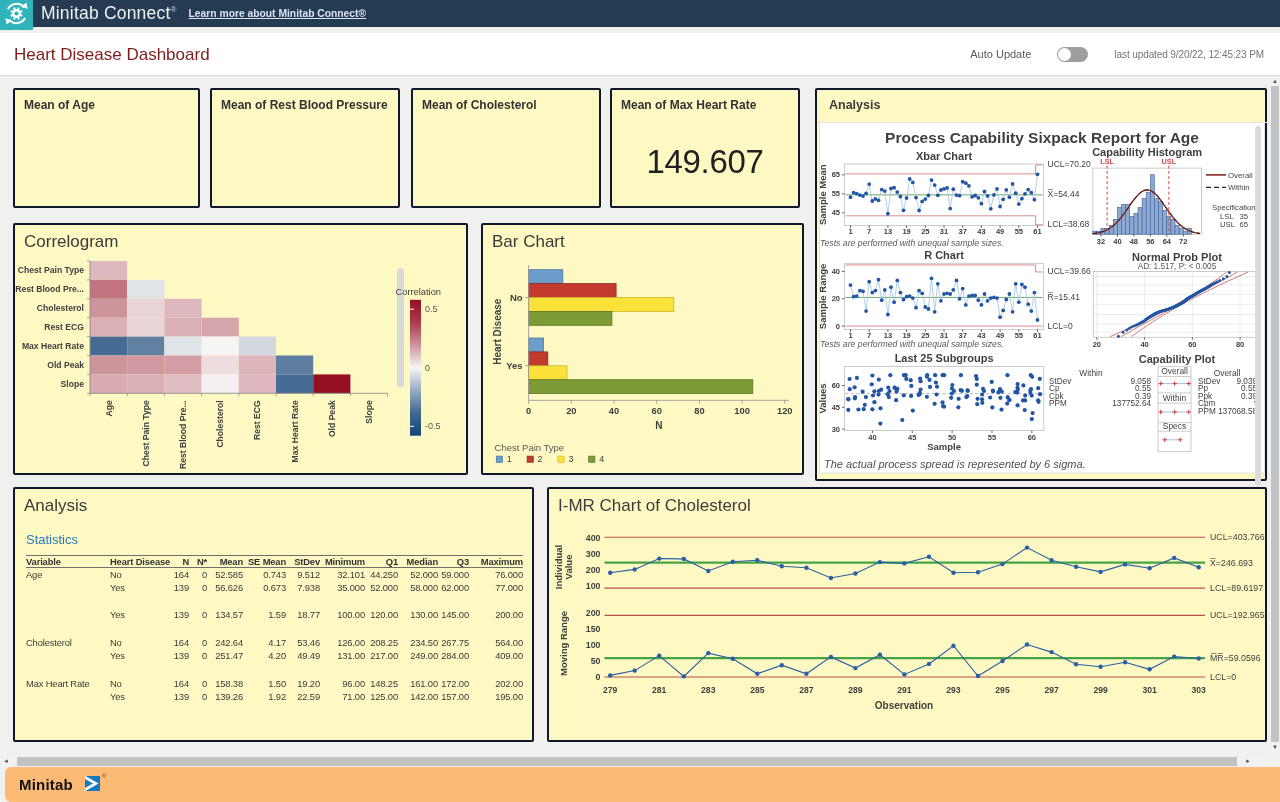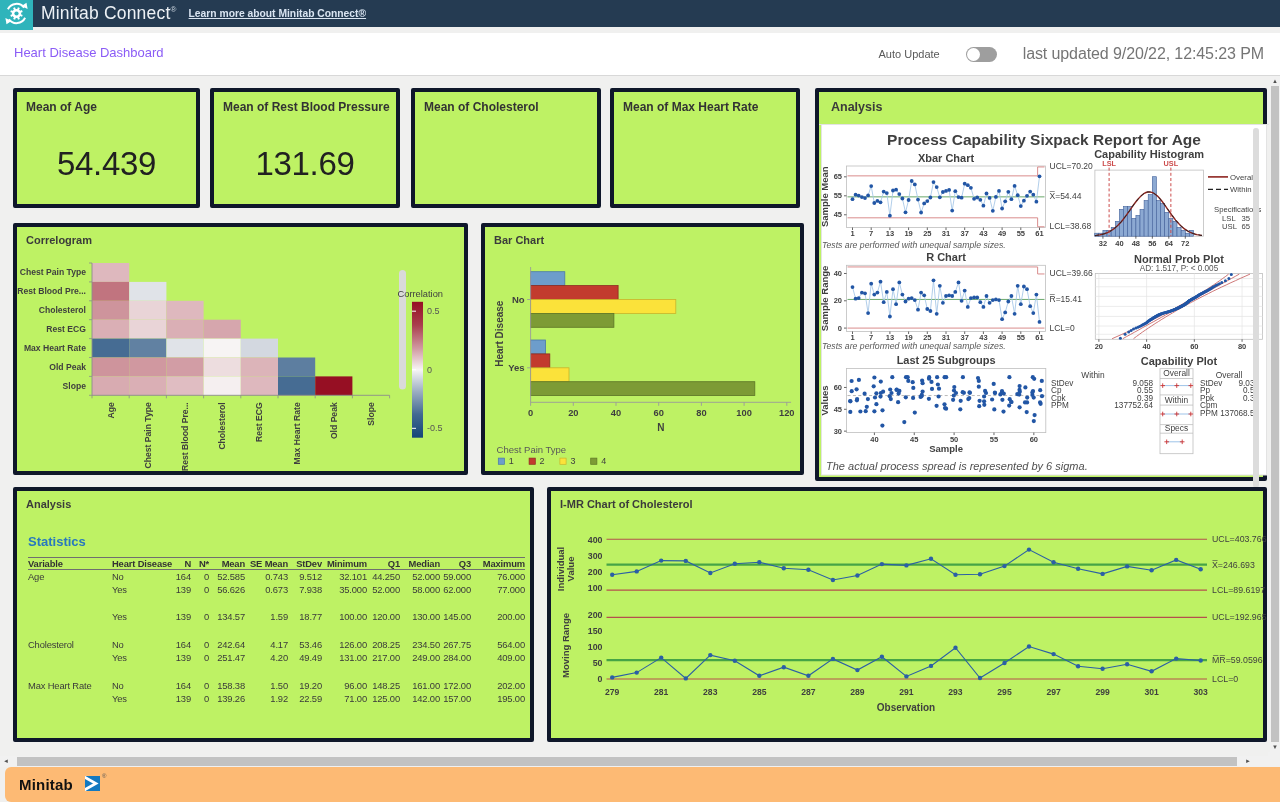--- a/index.html
+++ b/index.html
@@ -8,41 +8,41 @@
 
   
   .navbar { position:absolute; left:0; top:0; width:1280px; height:27px; background:#253b52; display:flex; align-items:center; }
   .nav-logo { width:33px; height:33px; flex:0 0 33px; }
   .brand { color:#edf1f5; font-size:17.5px; font-weight:300; letter-spacing:.2px; margin-left:8px; }
   .brand sup { font-size:8px; color:#cdd7e0; }
   .nav-link { color:#d9e4f1; font-size:10.3px; text-decoration:underline; margin-left:12px; font-weight:600; }
 
   
   .titlebar { position:absolute; left:0; top:33px; width:1280px; height:43px; background:#ffffff; border-bottom:1px solid #d8d8d8; }
-  .page-title { position:absolute; left:14px; top:12px; font-size:13px; color:#8b5cf6; }
+  .page-title { position:absolute; left:14px; top:12px; font-size:17px; color:#7f1d1d; }
   .tb-right { position:absolute; right:16px; top:0; height:42px; display:flex; align-items:center; gap:26px; }
   .auto-label { font-size:11px; color:#595959; }
   .toggle { width:31px; height:15px; border-radius:8px; background:#9e9e9e; position:relative; }
   .toggle .knob { position:absolute; left:1px; top:1px; width:13px; height:13px; border-radius:50%; background:#ffffff; }
-  .last-updated { font-size:16px; color:#757575; letter-spacing:-0.1px; }
+  .last-updated { font-size:10px; color:#757575; letter-spacing:-0.1px; }
 
   
-  .panel { position:absolute; background:#bef264; border:4px solid #0f172a; border-radius:2px; }
-  .panel-title { position:absolute; left:9px; top:7px; font-size:11px; font-weight:700; color:#3b3b3b; }
+  .panel { position:absolute; background:#fef9c3; border:2px solid #0f172a; border-radius:2px; }
+  .panel-title { position:absolute; left:9px; top:7px; font-size:17px; font-weight:400; color:#3b3b3b; }
   .kpi-title { position:absolute; left:9px; top:8px; font-size:12px; font-weight:700; color:#333333; }
   .kpi-value { position:absolute; left:0; right:0; top:53px; text-align:center; font-size:33px; font-weight:300; color:#212121; letter-spacing:-0.3px; }
 
   
   .sp-header { position:absolute; left:12px; top:8px; font-size:12.5px; font-weight:700; color:#3b3b3b; }
   .sp-sep { position:absolute; left:0px; top:32px; width:450px; border-top:1px solid #e3e3e3; }
   .sp-scroll { position:absolute; right:4px; top:36px; width:6px; height:408px; background:#f2f2f2; border-radius:3px; }
   .sp-scroll .thumb { position:absolute; left:0; top:0; width:6px; height:360px; background:#dcdcdc; border-radius:3px; }
 
   
-  .stats-heading { position:absolute; left:11px; top:43px; font-size:13px; font-weight:700; color:#2878be; }
+  .stats-heading { position:absolute; left:11px; top:43px; font-size:13px; font-weight:400; color:#2878be; }
   table.stats { position:absolute; left:11px; top:66px; width:497px; border-collapse:collapse; table-layout:fixed; }
   table.stats th, table.stats td { font-size:9.4px; letter-spacing:-0.15px; color:#3a3a3a; height:13.2px; padding:0; white-space:nowrap; font-weight:400; vertical-align:middle; }
   table.stats th { font-weight:700; color:#333; overflow:visible; }
   table.stats .l { text-align:left; overflow:visible; }
   table.stats .r { text-align:right; overflow:hidden; }
   table.stats thead tr { border-top:1px solid #6f6f6f; border-bottom:1px solid #6f6f6f; }
   table.stats thead th { height:12px; }
   table.stats tr.spacer td { height:14.5px; }
 
   
@@ -99,31 +99,30 @@
     <span class="auto-label">Auto Update</span>
     <div class="toggle">
         <div class="knob"></div>
       </div>
     <span class="last-updated">last updated 9/20/22, 12:45:23 PM</span>
   </div>
 </div>
 
 <div class="panel" style="left:13px; top:88px; width:187px; height:120px;">
   <div class="kpi-title">Mean of Age</div>
-  <div class="kpi-value">54.439</div>
 </div>
 <div class="panel" style="left:210px; top:88px; width:190px; height:120px;">
   <div class="kpi-title">Mean of Rest Blood Pressure</div>
-  <div class="kpi-value">131.69</div>
 </div>
 <div class="panel" style="left:411px; top:88px; width:190px; height:120px;">
   <div class="kpi-title">Mean of Cholesterol</div>
 </div>
 <div class="panel" style="left:610px; top:88px; width:190px; height:120px;text-decoration:underline;">
   <div class="kpi-title">Mean of Max Heart Rate</div>
+  <div class="kpi-value">149.607</div>
 </div>
 
 <div class="panel" style="left:815px; top:88px; width:452px; height:393px;">
   <div class="sp-header">Analysis</div>
   <div class="sp-sep"></div>
   <svg id="sixpack-svg" style="position:absolute; left:2px; top:32px;" width="446" height="352" viewBox="0 0 446 352">
       <rect x="0.5" y="0.5" width="445" height="350.5" fill="#fff" stroke="#e3e3e3"></rect>
       <text x="223" y="21" fill="#3f3f3f" font-size="15.5" text-anchor="middle" font-weight="700">Process Capability Sixpack Report for Age</text>
       <g>
         <text x="125" y="37.5" fill="#3f3f3f" font-size="11" text-anchor="middle" font-weight="700">Xbar Chart</text>

